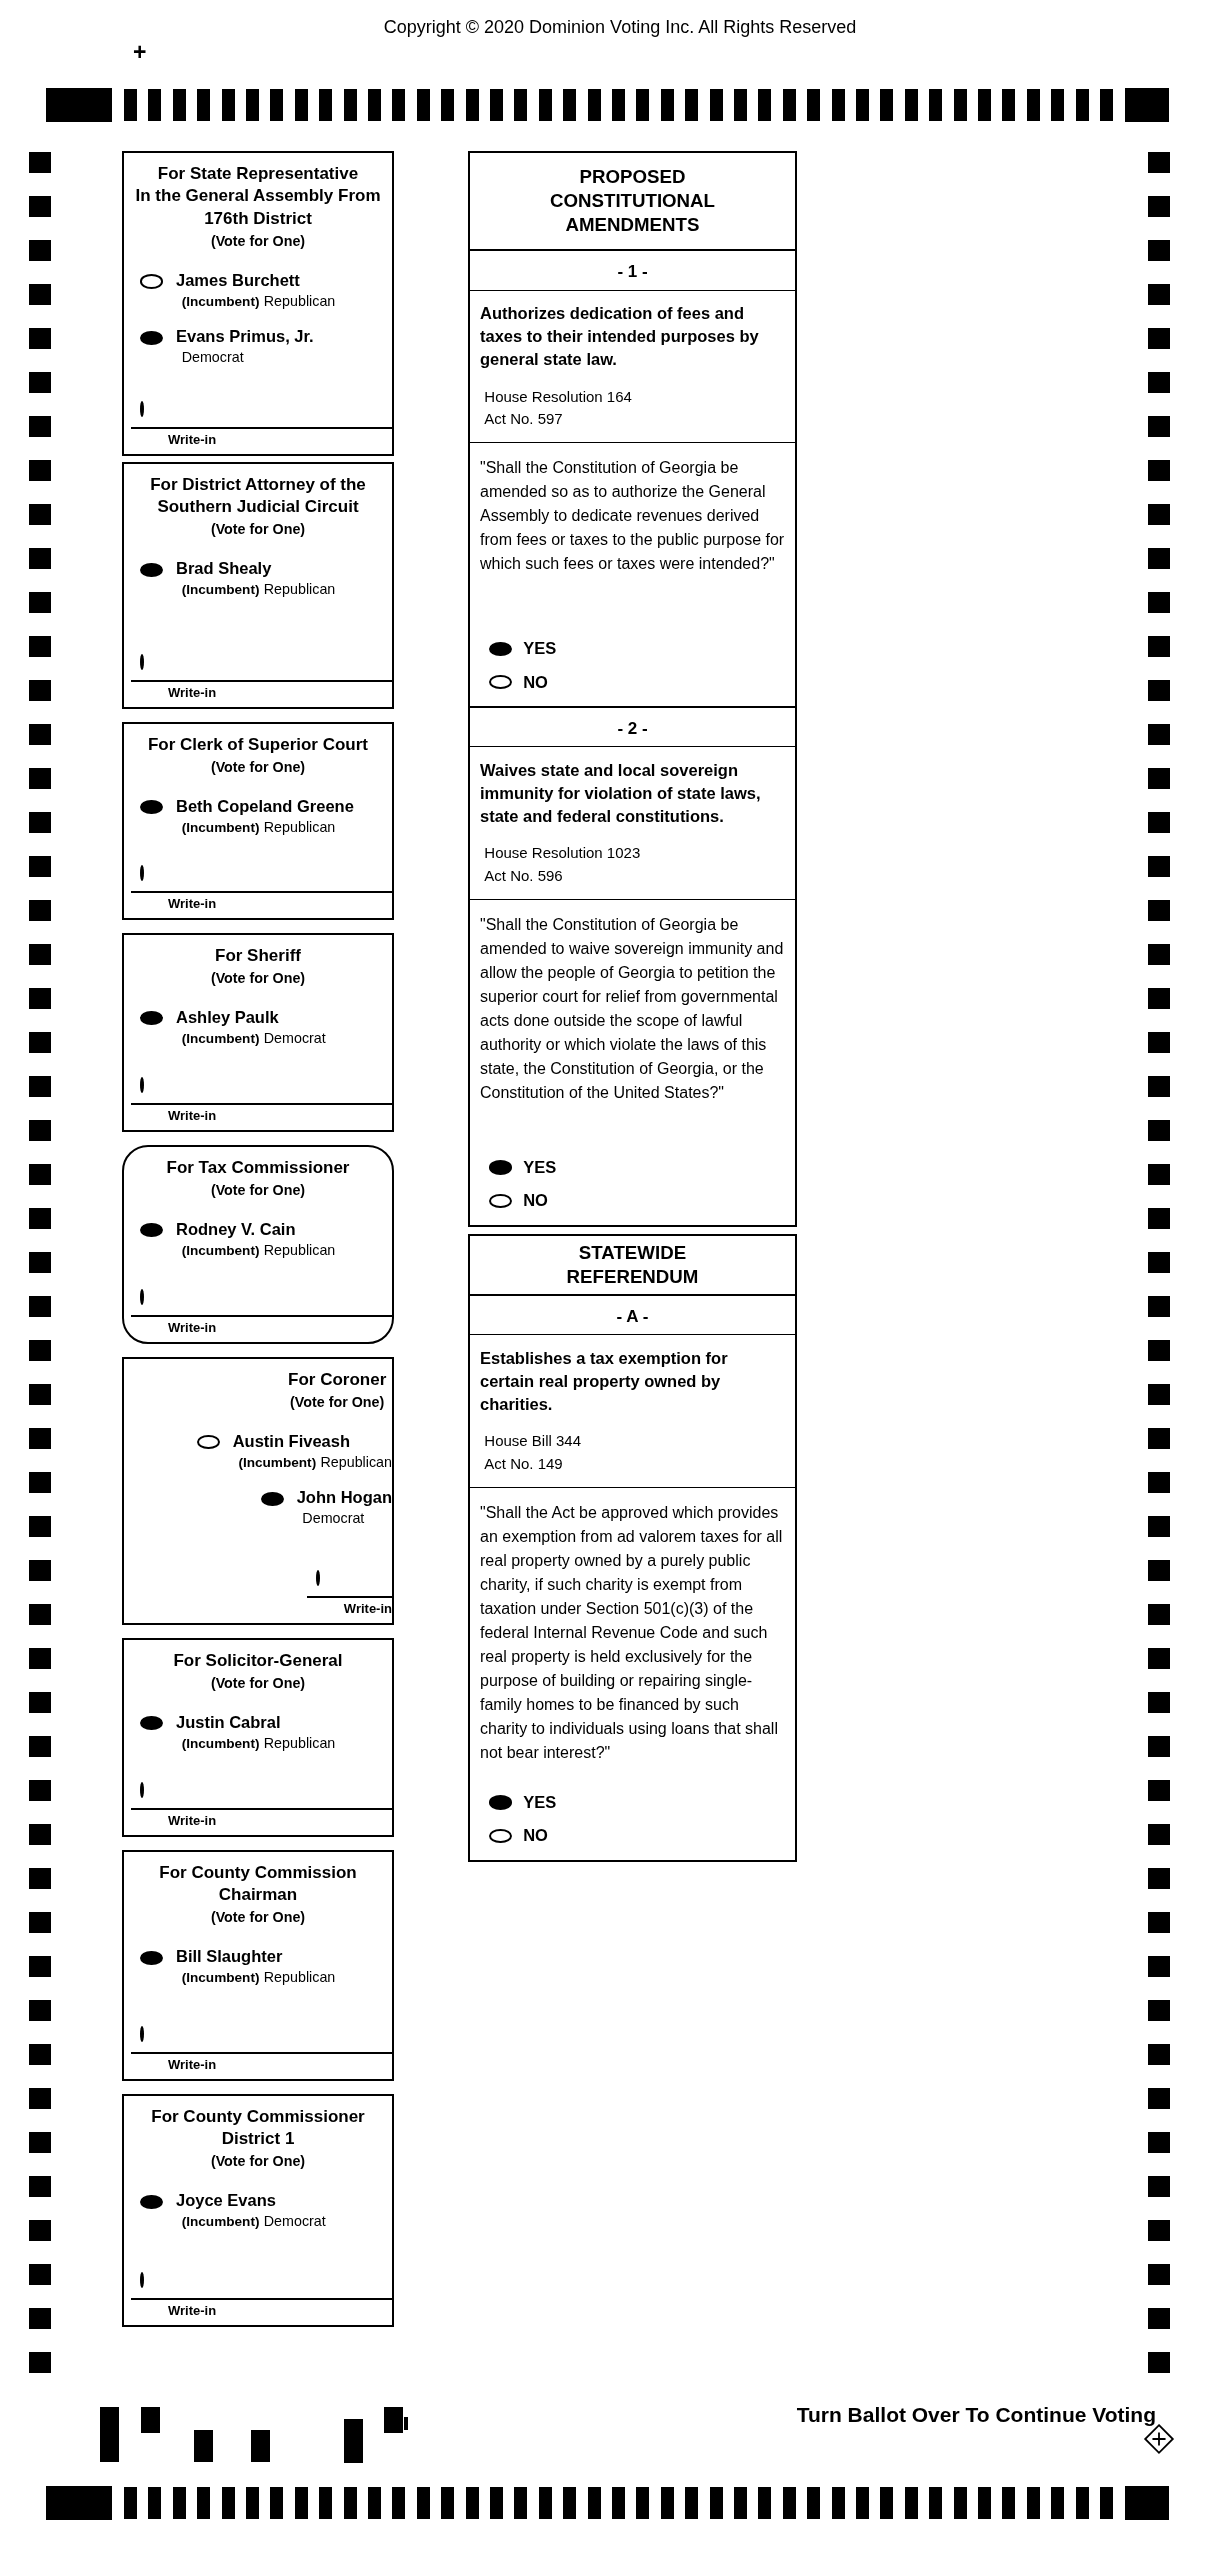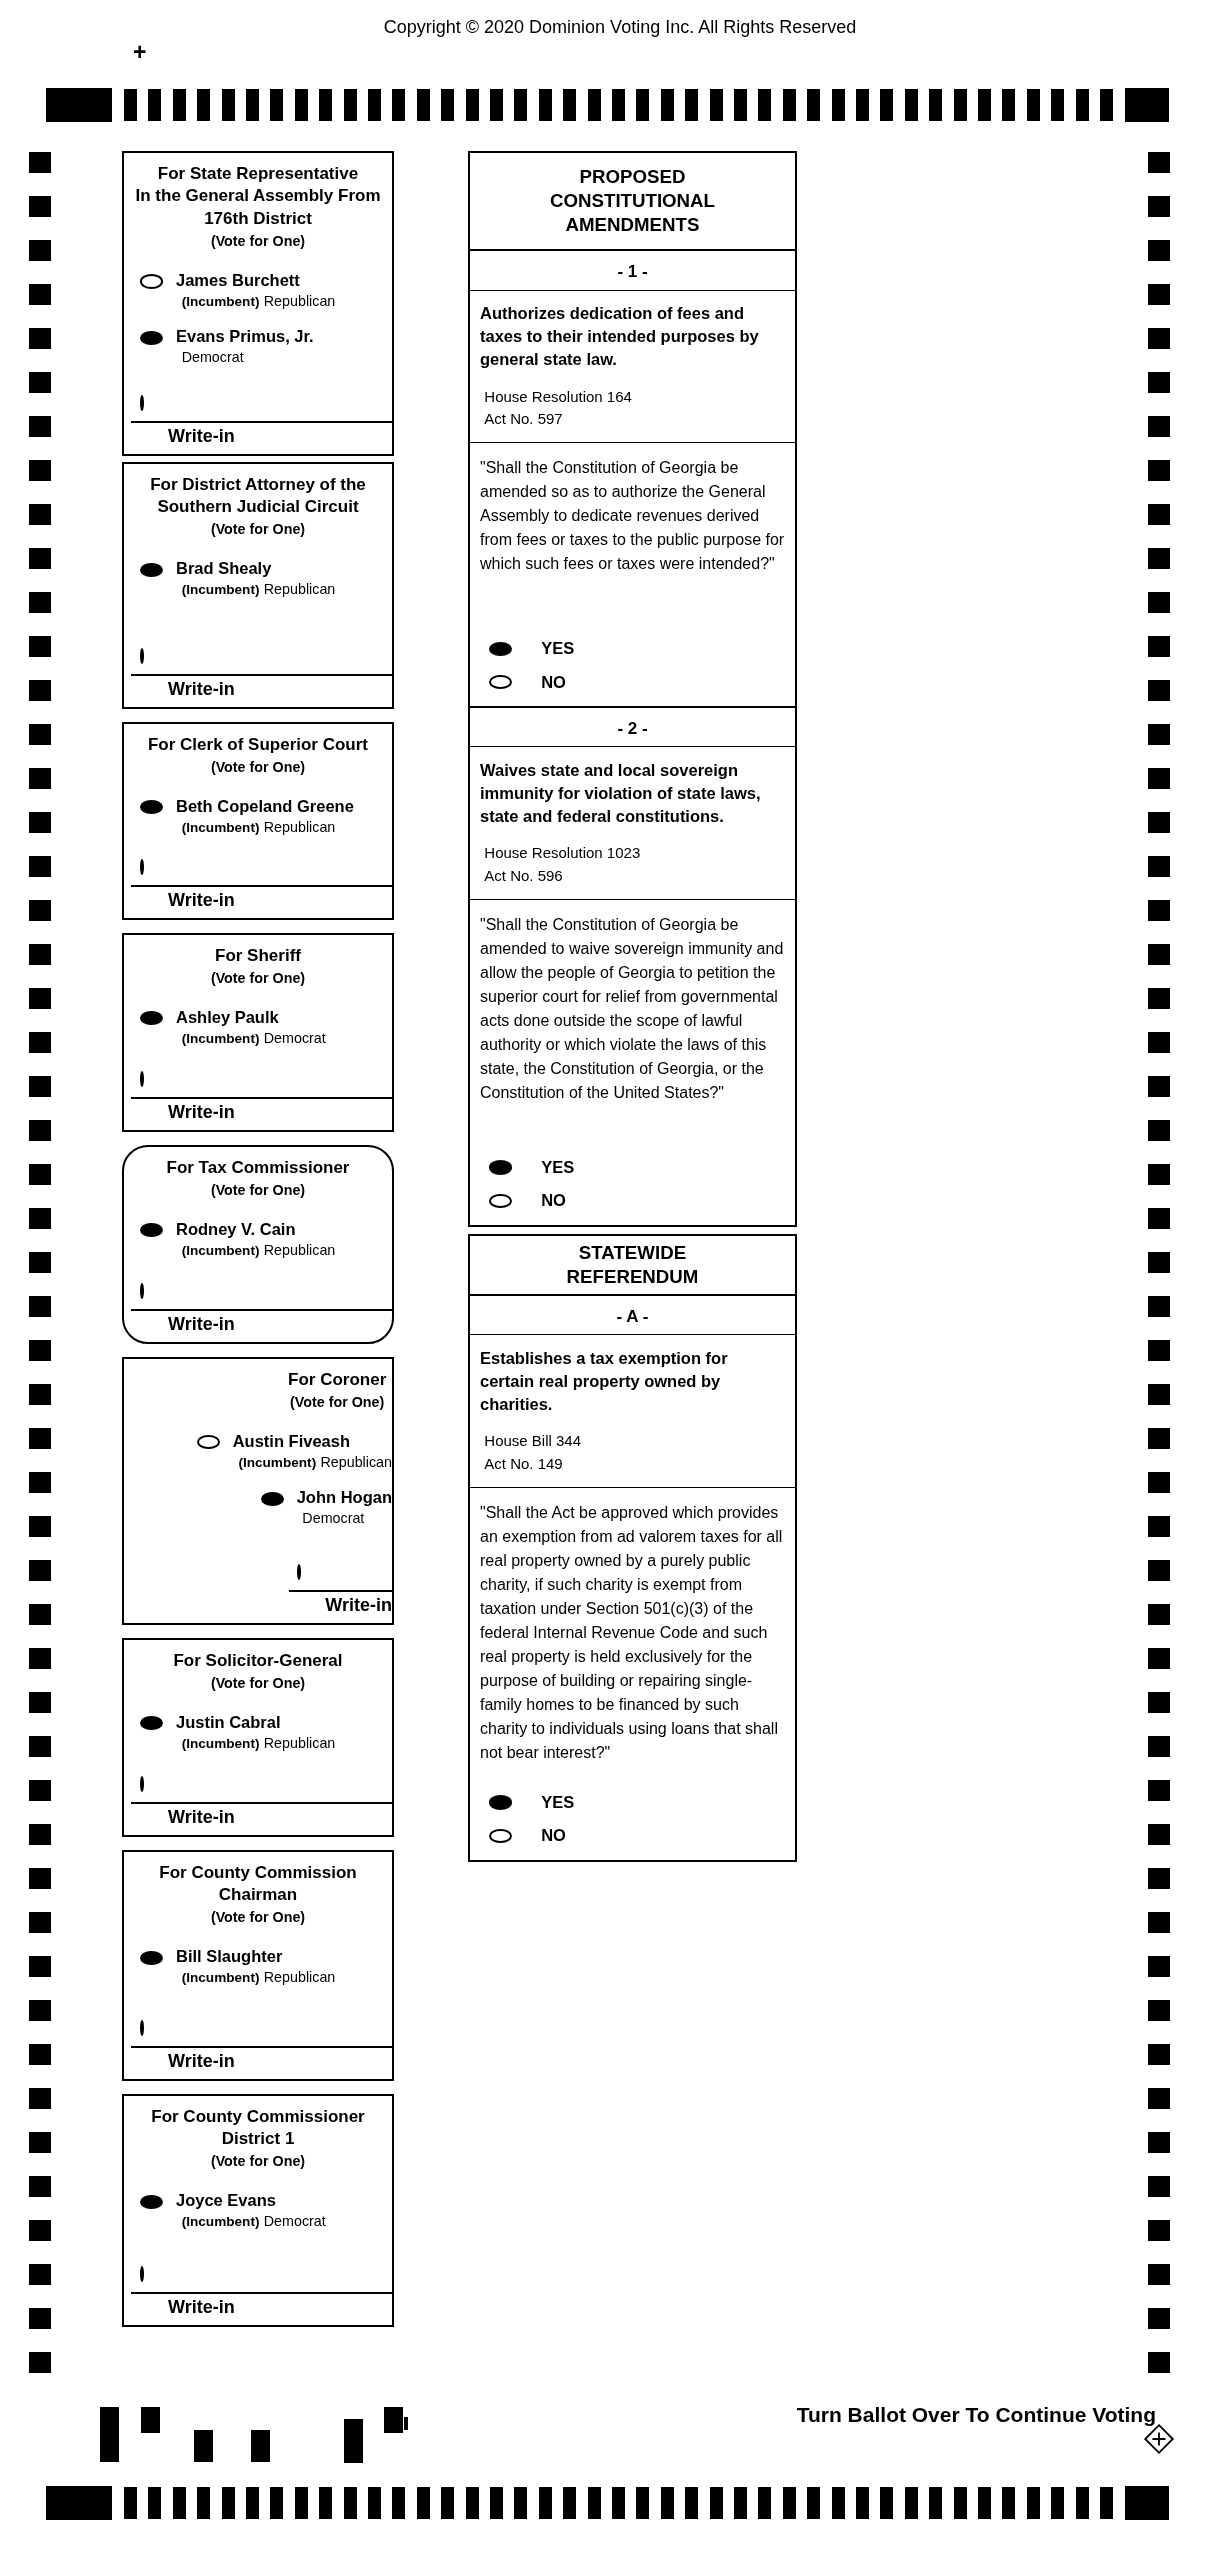--- a/index.html
+++ b/index.html
@@ -37,34 +37,34 @@
   .oval.filled{background:#000;}
   .cand .oval{margin-top:3.6px;}
   .cand-text{margin-left:13px;}
   .cand-name{display:block;font-weight:bold;font-size:16.5px;line-height:1.2;}
   .cand-detail{display:block;font-size:14.3px;margin-top:2.2px;padding-left:5.7px;}
   .cand-detail b{font-size:13.6px;margin-right:4.3px;}
   .cand-detail b:empty{margin-right:0;}
   .writein-group{margin-top:auto;}
   .w-ovalrow{margin:21.5px 0 0 16px;}
   .w-rule{border-top:2.2px solid #000;margin:11.5px 0 0 7.2px;}
-  .w-label{font-weight:bold;font-size:18px;padding:2.9px 0 7.2px 44px;}
+  .w-label{font-weight:bold;font-size:13px;padding:2.9px 0 7.2px 44px;}
   
   .mhead{border:2.2px solid #000;background:#fff;text-align:center;font-weight:bold;font-size:18.7px;line-height:1.3;
     display:flex;flex-direction:column;justify-content:center;box-sizing:border-box;}
   .mhead1{min-height:100px;}
   .mhead2{min-height:62px;margin-top:7.2px;}
   .measure{border:2.2px solid #000;background:#fff;margin-top:-2.2px;display:flex;flex-direction:column;box-sizing:border-box;}
   .m1{min-height:459px;} .m2{min-height:521px;} .ma{min-height:568px;}
   .m-number{font-weight:bold;font-size:17px;text-align:center;padding:11.5px 0 7.2px;border-bottom:1.4px solid #000;}
   .m-summary{font-weight:bold;font-size:16.5px;line-height:1.4;padding:11.5px 10px 0;}
   .m-refs{font-size:15px;line-height:1.5;padding:14.3px 10px 0 14.3px;}
   .m-rule{border-top:1.4px solid #000;margin-top:11.5px;}
   .m-question{font-size:16px;line-height:1.5;padding:13px 8.6px 20px 10px;}
-  .choice{display:flex;align-items:center;margin:0 0 0 18.7px;gap:18px;}
+  .choice{display:flex;align-items:center;margin:0 0 0 18.7px;}
   .choice-yes{margin-top:auto;}
   .choice-no{margin-top:14.3px;margin-bottom:14.3px;}
   .choice-label{font-weight:bold;font-size:16.5px;margin-left:11.5px;}
   
   .code-marks{position:absolute;left:100px;top:2407px;width:337px;height:57px;}
   .cm{position:absolute;background:#000;}
   .cm1{left:0;top:0;width:19.4px;height:55px;}
   .cm2{left:41px;top:0;width:19.4px;height:26px;}
   .cm3{left:94px;top:23px;width:19.4px;height:32px;}
   .cm4{left:151px;top:23px;width:19.4px;height:32px;}

